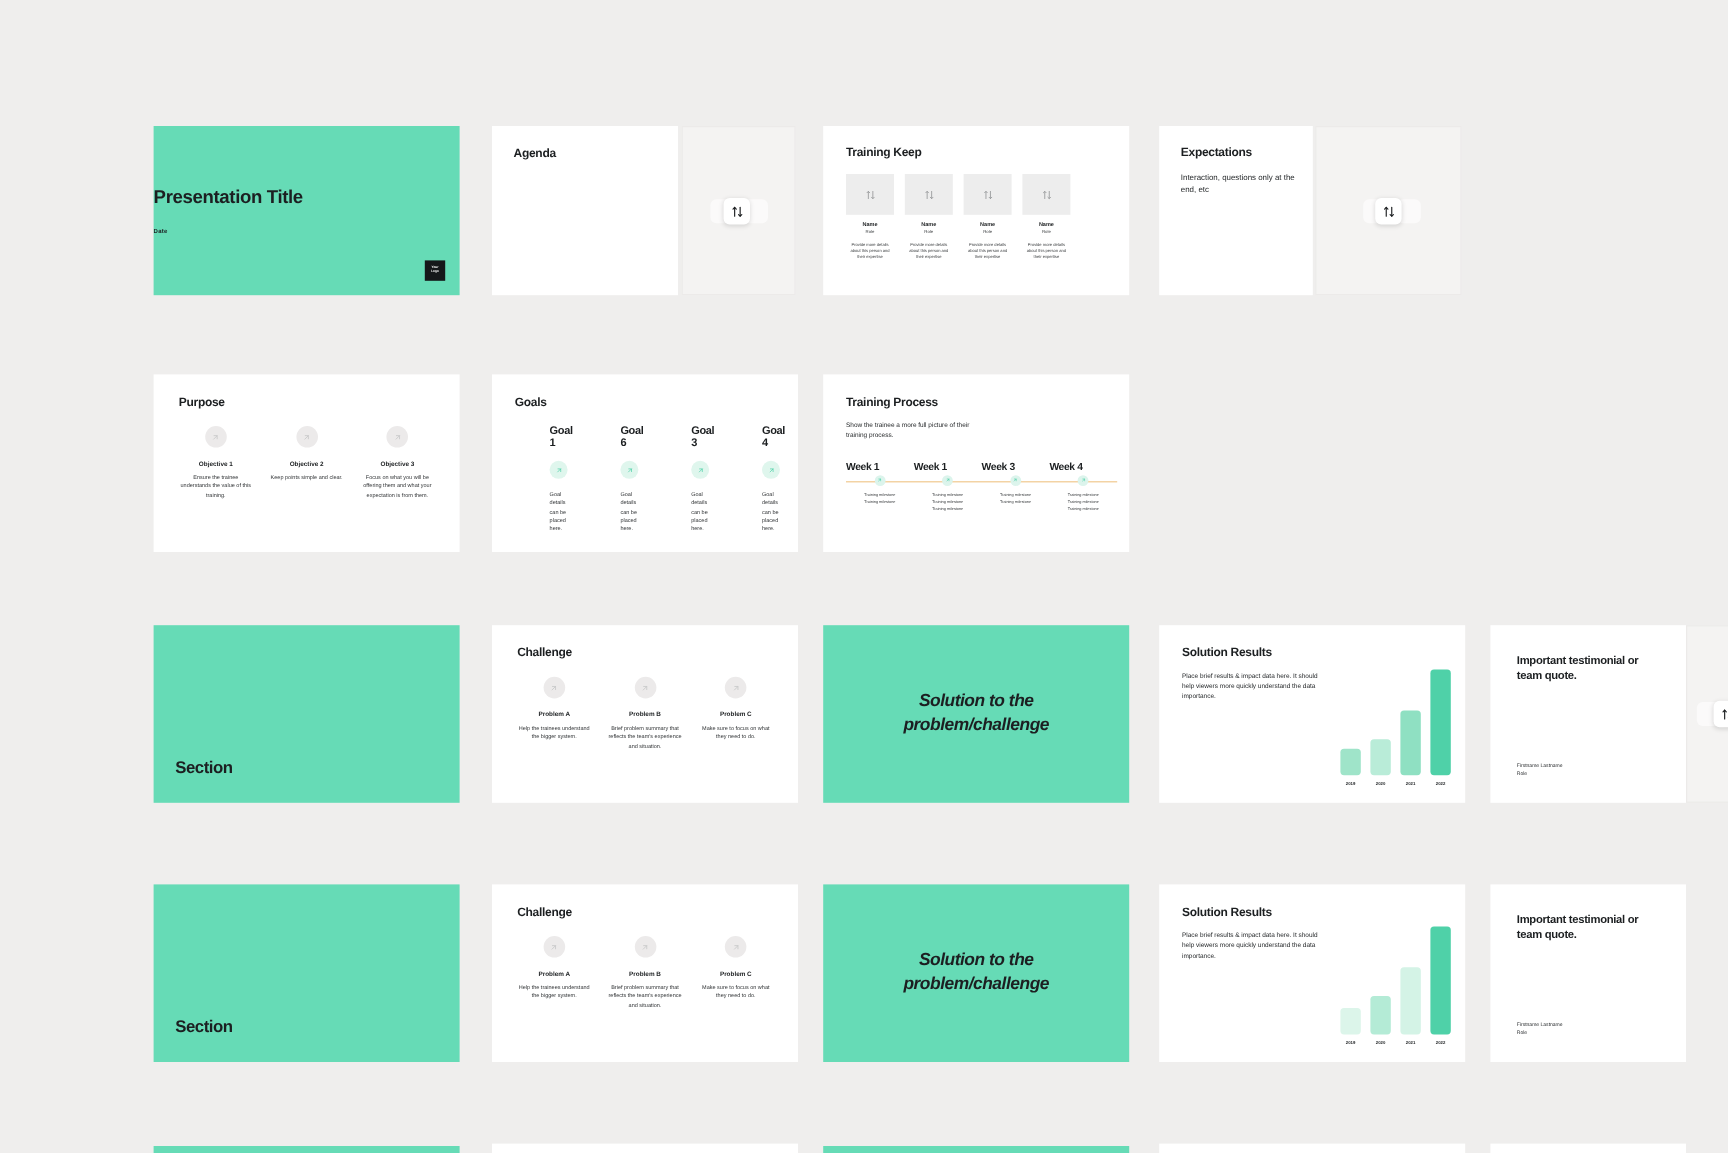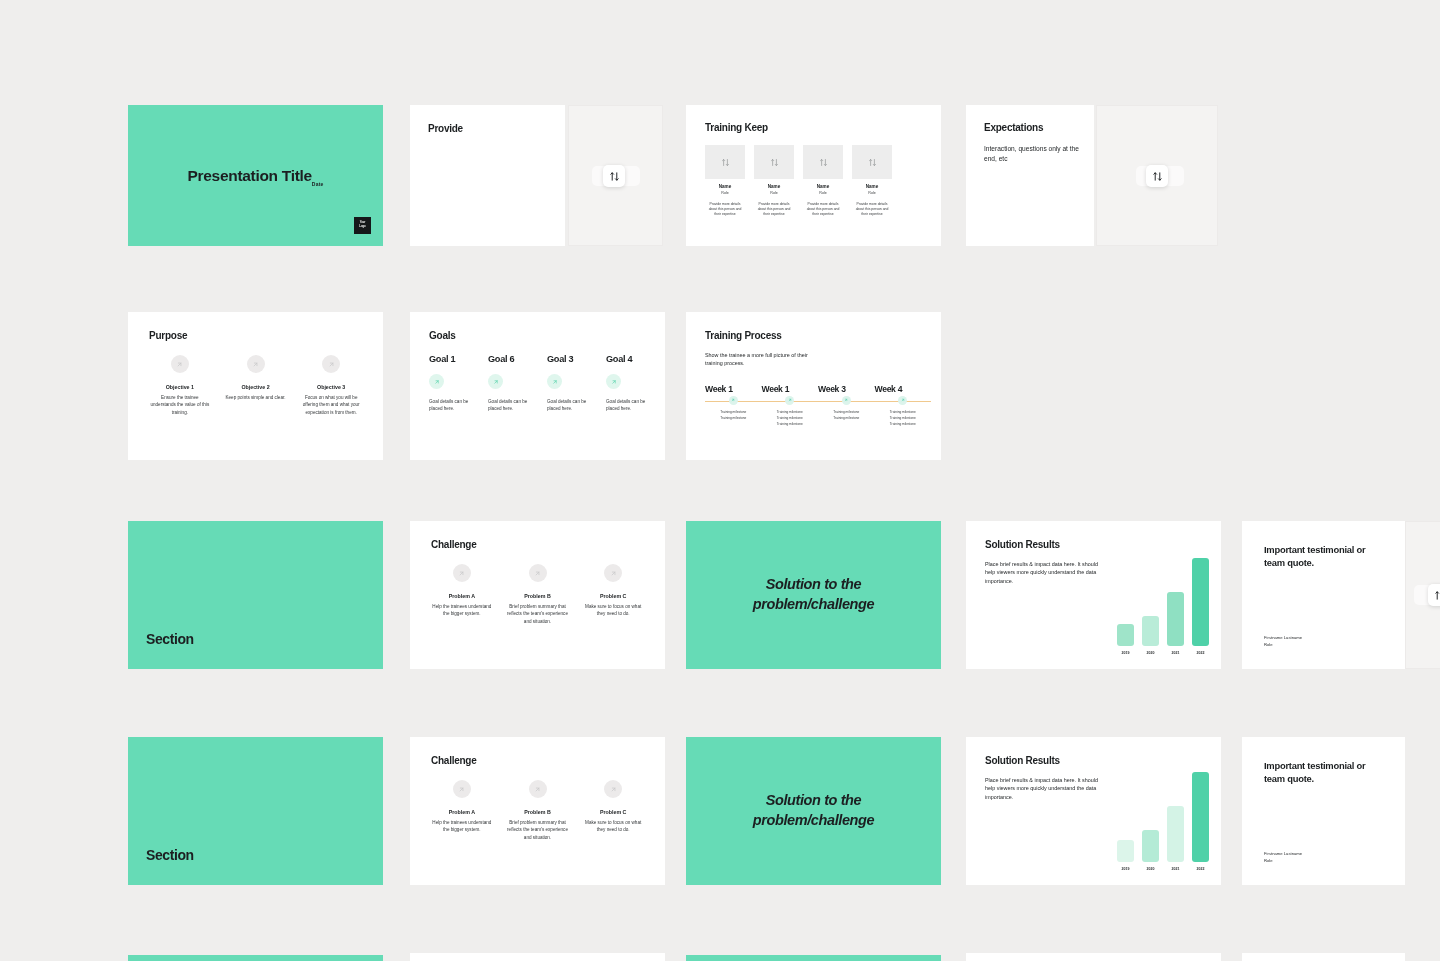--- a/index.html
+++ b/index.html
@@ -21,21 +21,21 @@
   .ghost {
     position: absolute;
     background: #f4f3f2;
     border: 1px solid #eceae9;
     overflow: hidden;
   }
 
   :root { --accent: #66dbb6; --ink: #1c1f21; }
 
   
-  .title-slide { display: flex; align-items: center; justify-content: center; }
+  .title-slide { display: flex; justify-content: center; flex-direction: column; }
   .pres-title { font-size: 15.5px; font-weight: 700; color: var(--ink); letter-spacing: -0.3px; }
   .pres-date  { font-size: 5px; font-weight: 700; color: var(--ink); margin-top: 16px; letter-spacing: 0.2px; }
   .logo-box {
     position: absolute; right: 12px; bottom: 12px;
     width: 17px; height: 17px; background: #15181a;
     display: flex; align-items: center; justify-content: center;
     flex-direction: column; gap: 1px;
   }
   .logo-box .lg { font-size: 2.6px; color: #fff; font-weight: 700; line-height: 1.15; text-align: center; }
 
@@ -79,21 +79,21 @@
   .circ {
     width: 18px; height: 18px; border-radius: 50%; background: #eceaea;
     display: flex; align-items: center; justify-content: center;
   }
   .circ svg { width: 7px; height: 7px; opacity: .45; }
   .col3 .lbl { font-size: 5.3px; font-weight: 700; color: var(--ink); margin-top: 11px; text-align: center; }
   .col3 .txt { font-size: 4.6px; line-height: 1.62; color: #35383a; margin-top: 4px; text-align: center; }
 
   
   .goals-row { display: flex; margin-top: 13px; }
-  .goal { flex: 1; padding-right: 10px; }
+  .goal { flex: 1; padding-right: 10px; margin-left: 29px; }
   .goal .gname { font-size: 9.2px; font-weight: 700; color: var(--ink); letter-spacing: -0.3px; }
   .goal .gcirc {
     width: 15px; height: 15px; border-radius: 50%; background: #dff6ed;
     display: flex; align-items: center; justify-content: center; margin-top: 10px;
   }
   .goal .gcirc svg { width: 6px; height: 6px; }
   .goal .gtxt { font-size: 4.6px; line-height: 1.6; color: #35383a; margin-top: 9px; }
 
   
   .tl-wrap { margin-top: 16px; position: relative; }
@@ -152,21 +152,21 @@
   <div class="swap-chip" style="left:603px; top:165px;">
     <svg viewBox="0 0 24 24" fill="none" stroke="#1c1f21" stroke-width="2.1" stroke-linecap="round" stroke-linejoin="round">
       <path d="M7 4v16"></path>
         <path d="M4 7l3-3 3 3"></path>
       <path d="M17 20V4"></path>
         <path d="M20 17l-3 3-3-3"></path>
     </svg>
   </div>
 
   <div class="slide" style="left:410px; top:105px; width:155px; height:141px; padding:18px 0 0 18px;">
-    <div class="h-title">Provide</div>
+    <div class="h-title">Agenda</div>
   </div>
 
   <div class="slide" style="left:686px; top:105px; width:255px; height:141px; padding:17px 0 0 19px;">
     <div class="h-title">Training Keep</div>
     <div class="team-row">
       <div class="team-card">
         <div class="team-photo">
           <svg viewBox="0 0 24 24" fill="none" stroke="#7a7d7f" stroke-width="2" stroke-linecap="round" stroke-linejoin="round">
               <path d="M7 4v16"></path>
               <path d="M4 7l3-3 3 3"></path>

